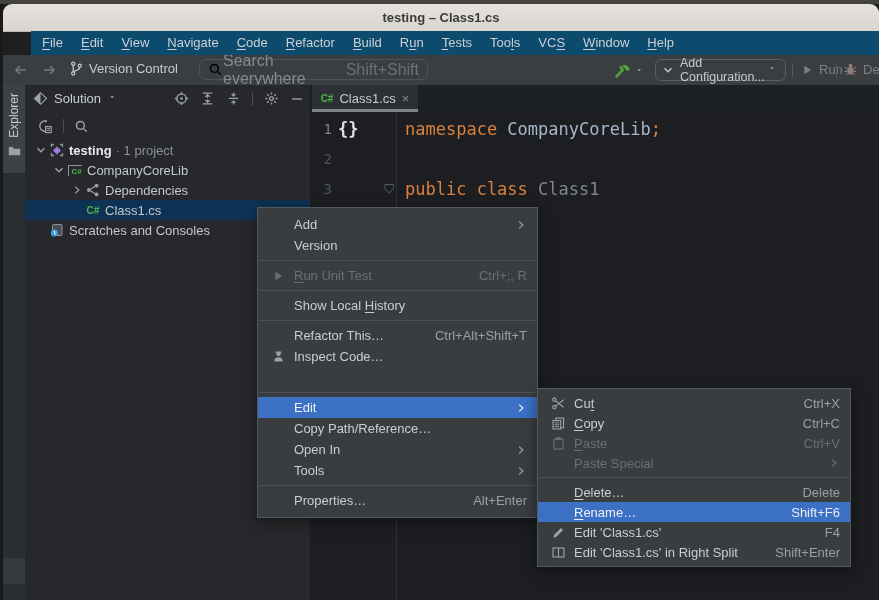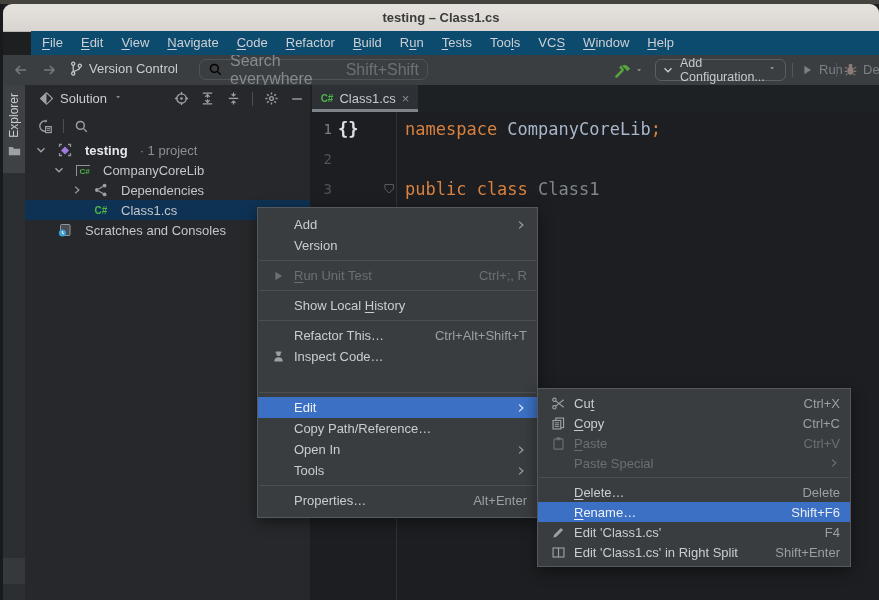--- a/index.html
+++ b/index.html
@@ -20,45 +20,45 @@
     font-size:13px;font-weight:bold;color:#3b3b3b;}
 
   
   .menubar{left:3px;top:31px;width:876px;height:24px;background:#0c4a6e;display:flex;align-items:center;padding-left:2px;box-sizing:border-box;margin-left:28px;}
   .menubar .mb-item{padding:0 9px;font-size:13px;color:#ccd0d4;line-height:24px;cursor:default;}
 
   
   .toolbar{left:3px;top:55px;width:876px;height:30px;background:#3b3e41;overflow:hidden;}
   .tb{position:absolute;display:flex;align-items:center;color:#c9cdd1;font-size:13px;}
   .search-pill{left:196px;top:4px;width:229px;height:21px;border:1px solid #4f5357;border-radius:7px;
-    display:flex;align-items:center;gap:7px;padding:0 8px;box-sizing:border-box;}
+    display:flex;align-items:center;padding:0 8px;box-sizing:border-box;}
   .search-pill .ph{color:#868b90;}
   .search-pill .sc{color:#6c7075;margin-left:8px;}
   .combo{left:652px;top:4px;width:131px;height:22px;border:1px solid #5b5f64;border-radius:6px;
     display:flex;align-items:center;box-sizing:border-box;color:#c6cacd;font-size:12.5px;}
   .tbsep{position:absolute;width:1px;height:14px;top:8px;background:#53575b;}
   .dim{color:#7c8086;}
 
   
   .stripe{left:3px;top:85px;width:22px;height:515px;background:#2c2f32;}
   .stripe-tab{position:absolute;left:0;top:0;width:22px;height:88px;background:#3f4245;
     display:flex;flex-direction:column;align-items:center;justify-content:flex-start;gap:6px;}
   .stripe-tab .vtext{writing-mode:vertical-rl;transform:rotate(180deg);font-size:12px;color:#c9ccd0;margin-top:8px;}
   .stripe-bottom{position:absolute;left:0;top:473px;width:22px;height:26px;background:#35383c;}
 
   
   .panel{left:25px;top:85px;width:285px;height:515px;background:#26282b;}
   .panel-header{position:absolute;left:0;top:0;width:100%;height:27px;display:flex;align-items:center;
-    padding-left:14px;box-sizing:border-box;color:#cbcfd3;font-size:13px;}
+    padding-left:8px;box-sizing:border-box;color:#cbcfd3;font-size:13px;}
   .ph-icons{position:absolute;right:6px;top:0;height:27px;display:flex;align-items:center;gap:11px;color:#9da1a6;}
   .ph-sep{width:1px;height:14px;background:#4a4e52;}
   .panel-toolbar{position:absolute;left:0;top:27px;width:100%;height:28px;display:flex;align-items:center;
     padding-left:12px;gap:10px;box-sizing:border-box;color:#9da1a6;}
   .tree{position:absolute;left:0;top:55px;width:100%;}
-  .trow{position:relative;height:20px;display:flex;align-items:center;font-size:13px;color:#c3c7cb;white-space:nowrap;gap:8px;}
+  .trow{position:relative;height:20px;display:flex;align-items:center;font-size:13px;color:#c3c7cb;white-space:nowrap;}
   .trow.selected{background:#0e3254;}
   .trow .chev{width:16px;display:flex;justify-content:center;color:#9da1a6;flex:none;}
   .trow .ticon{width:16px;display:flex;justify-content:center;align-items:center;flex:none;margin-right:4px;}
   .trow .tl-bold{font-weight:bold;color:#e6e8ea;}
   .trow .suffix{color:#8b9095;margin-left:4px;}
   .cs-badge{font-weight:bold;color:#4db548;font-size:10px;letter-spacing:0;}
   .csproj{font-size:8px;font-weight:bold;color:#4db548;border-left:1.5px solid #8f939a;border-top:1.5px solid #8f939a;padding:1px 0 0 2px;}
 
   
   .editor{left:310px;top:85px;width:569px;height:515px;background:#1c1e21;}

